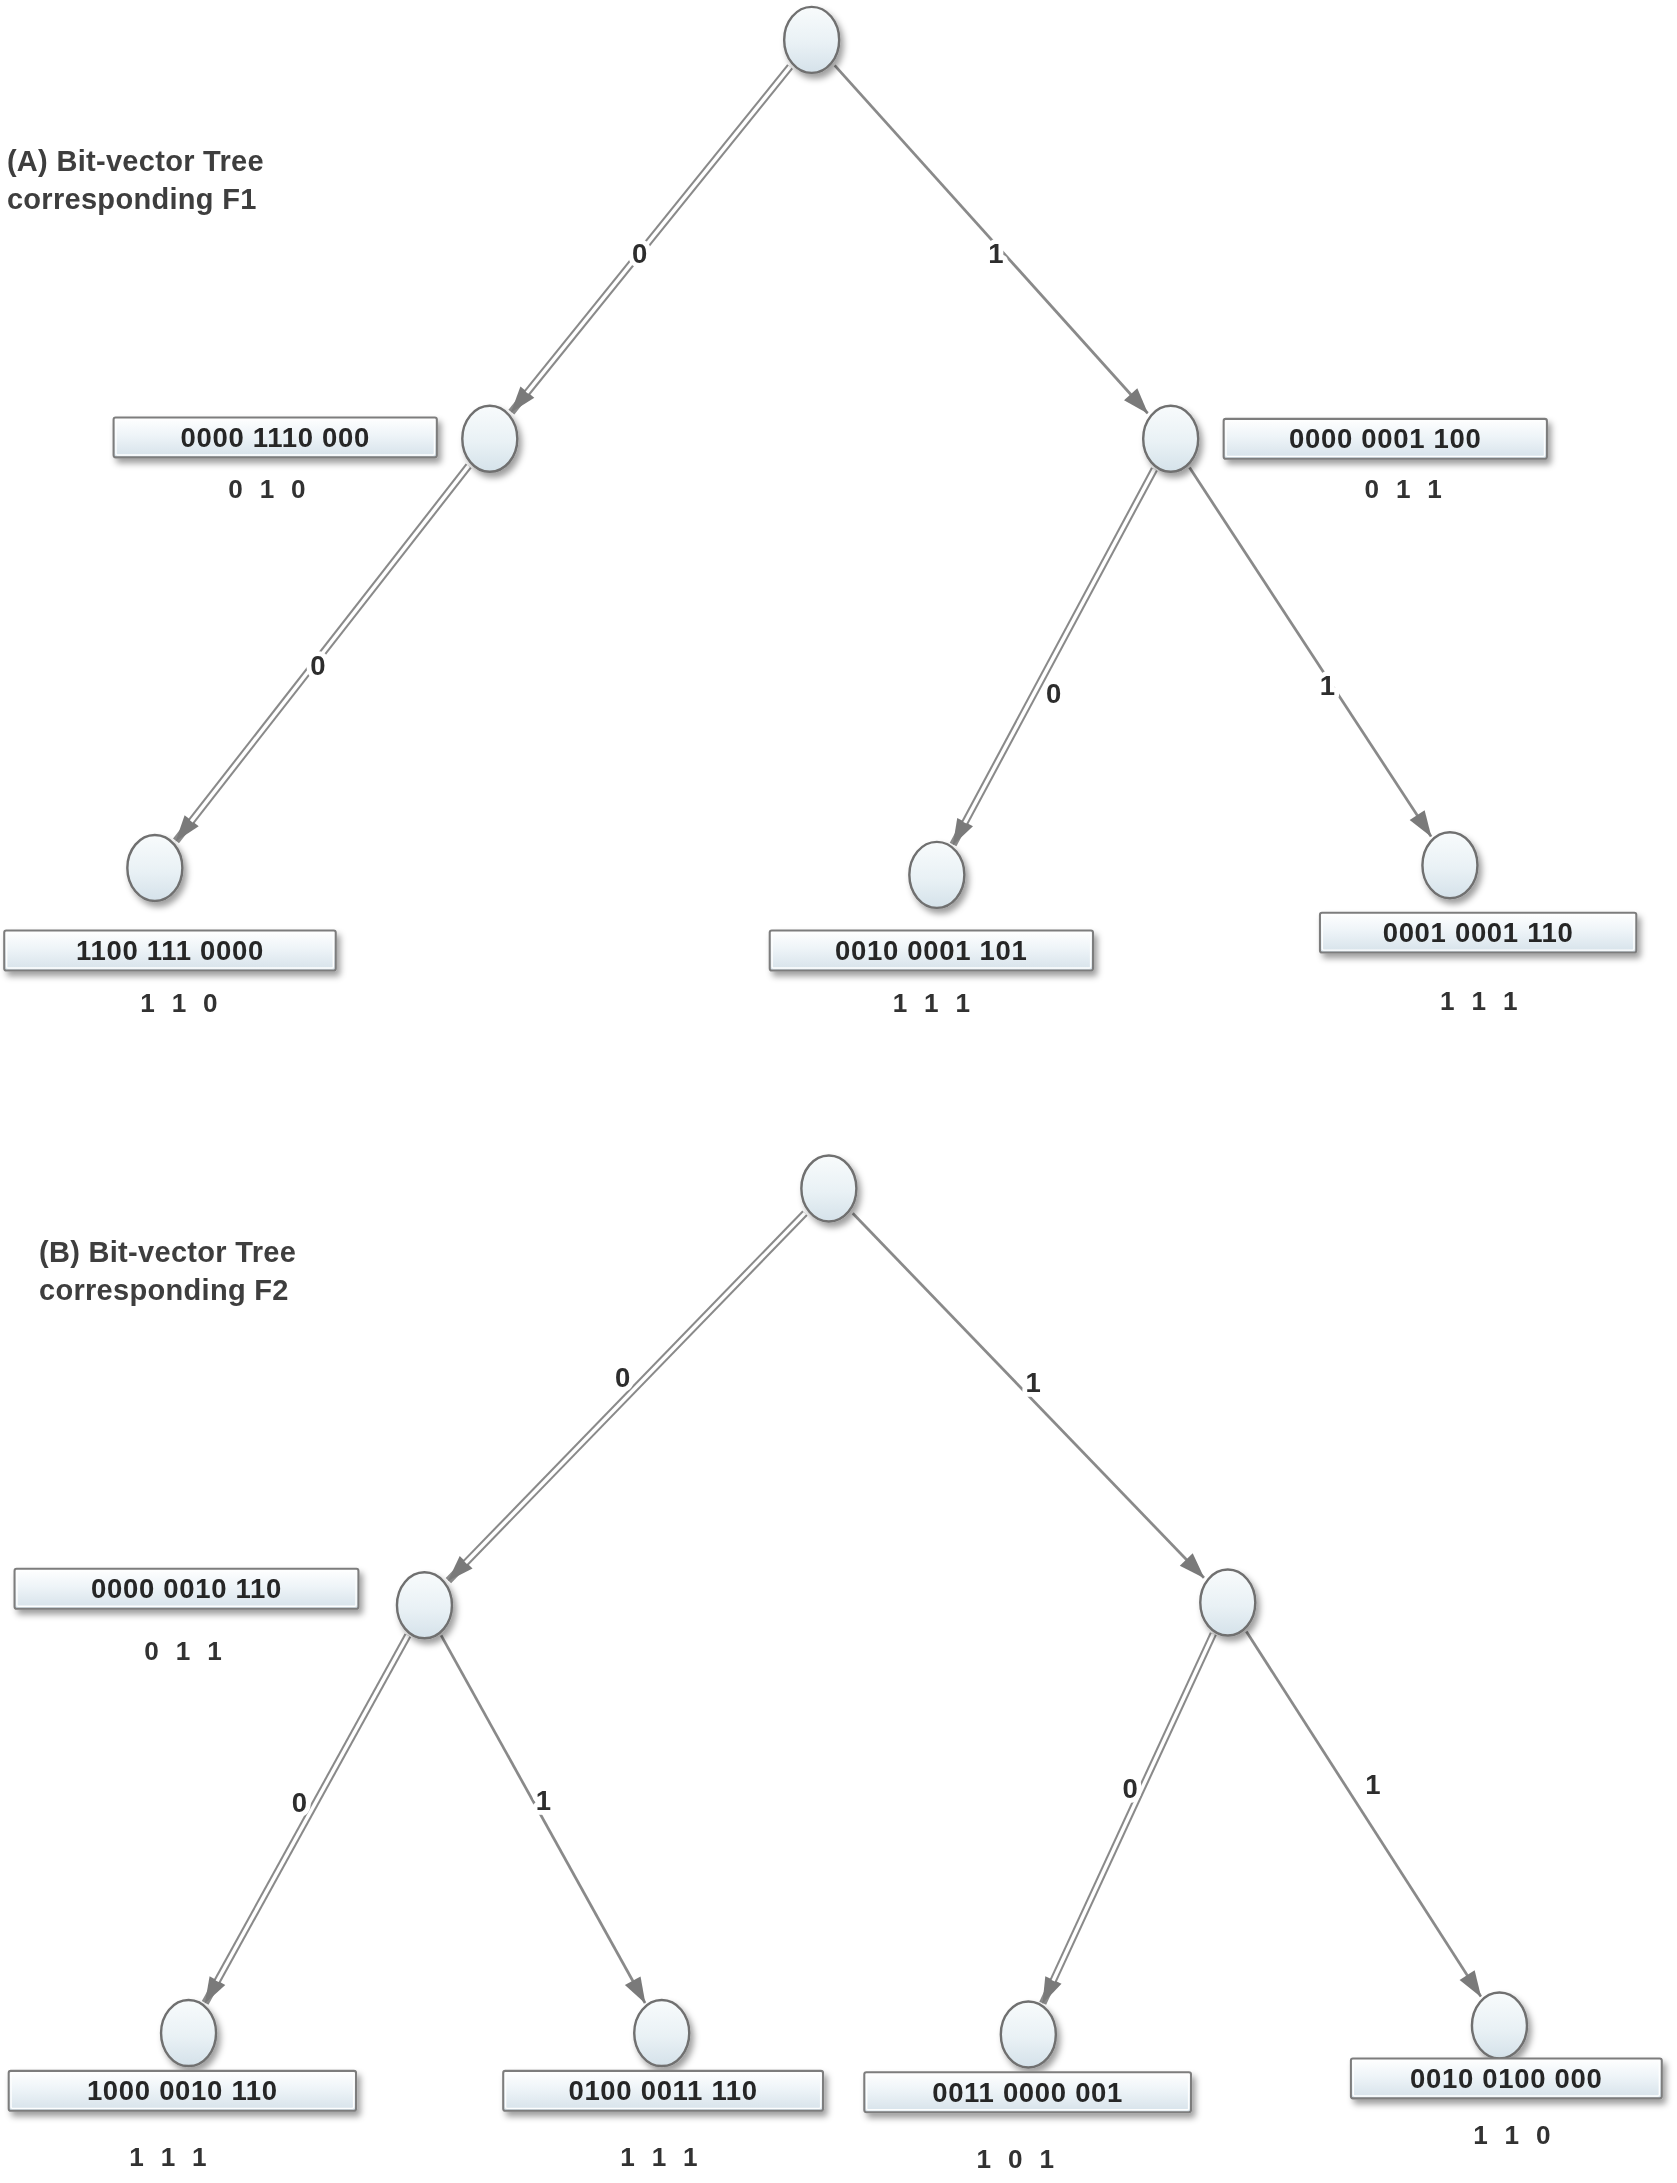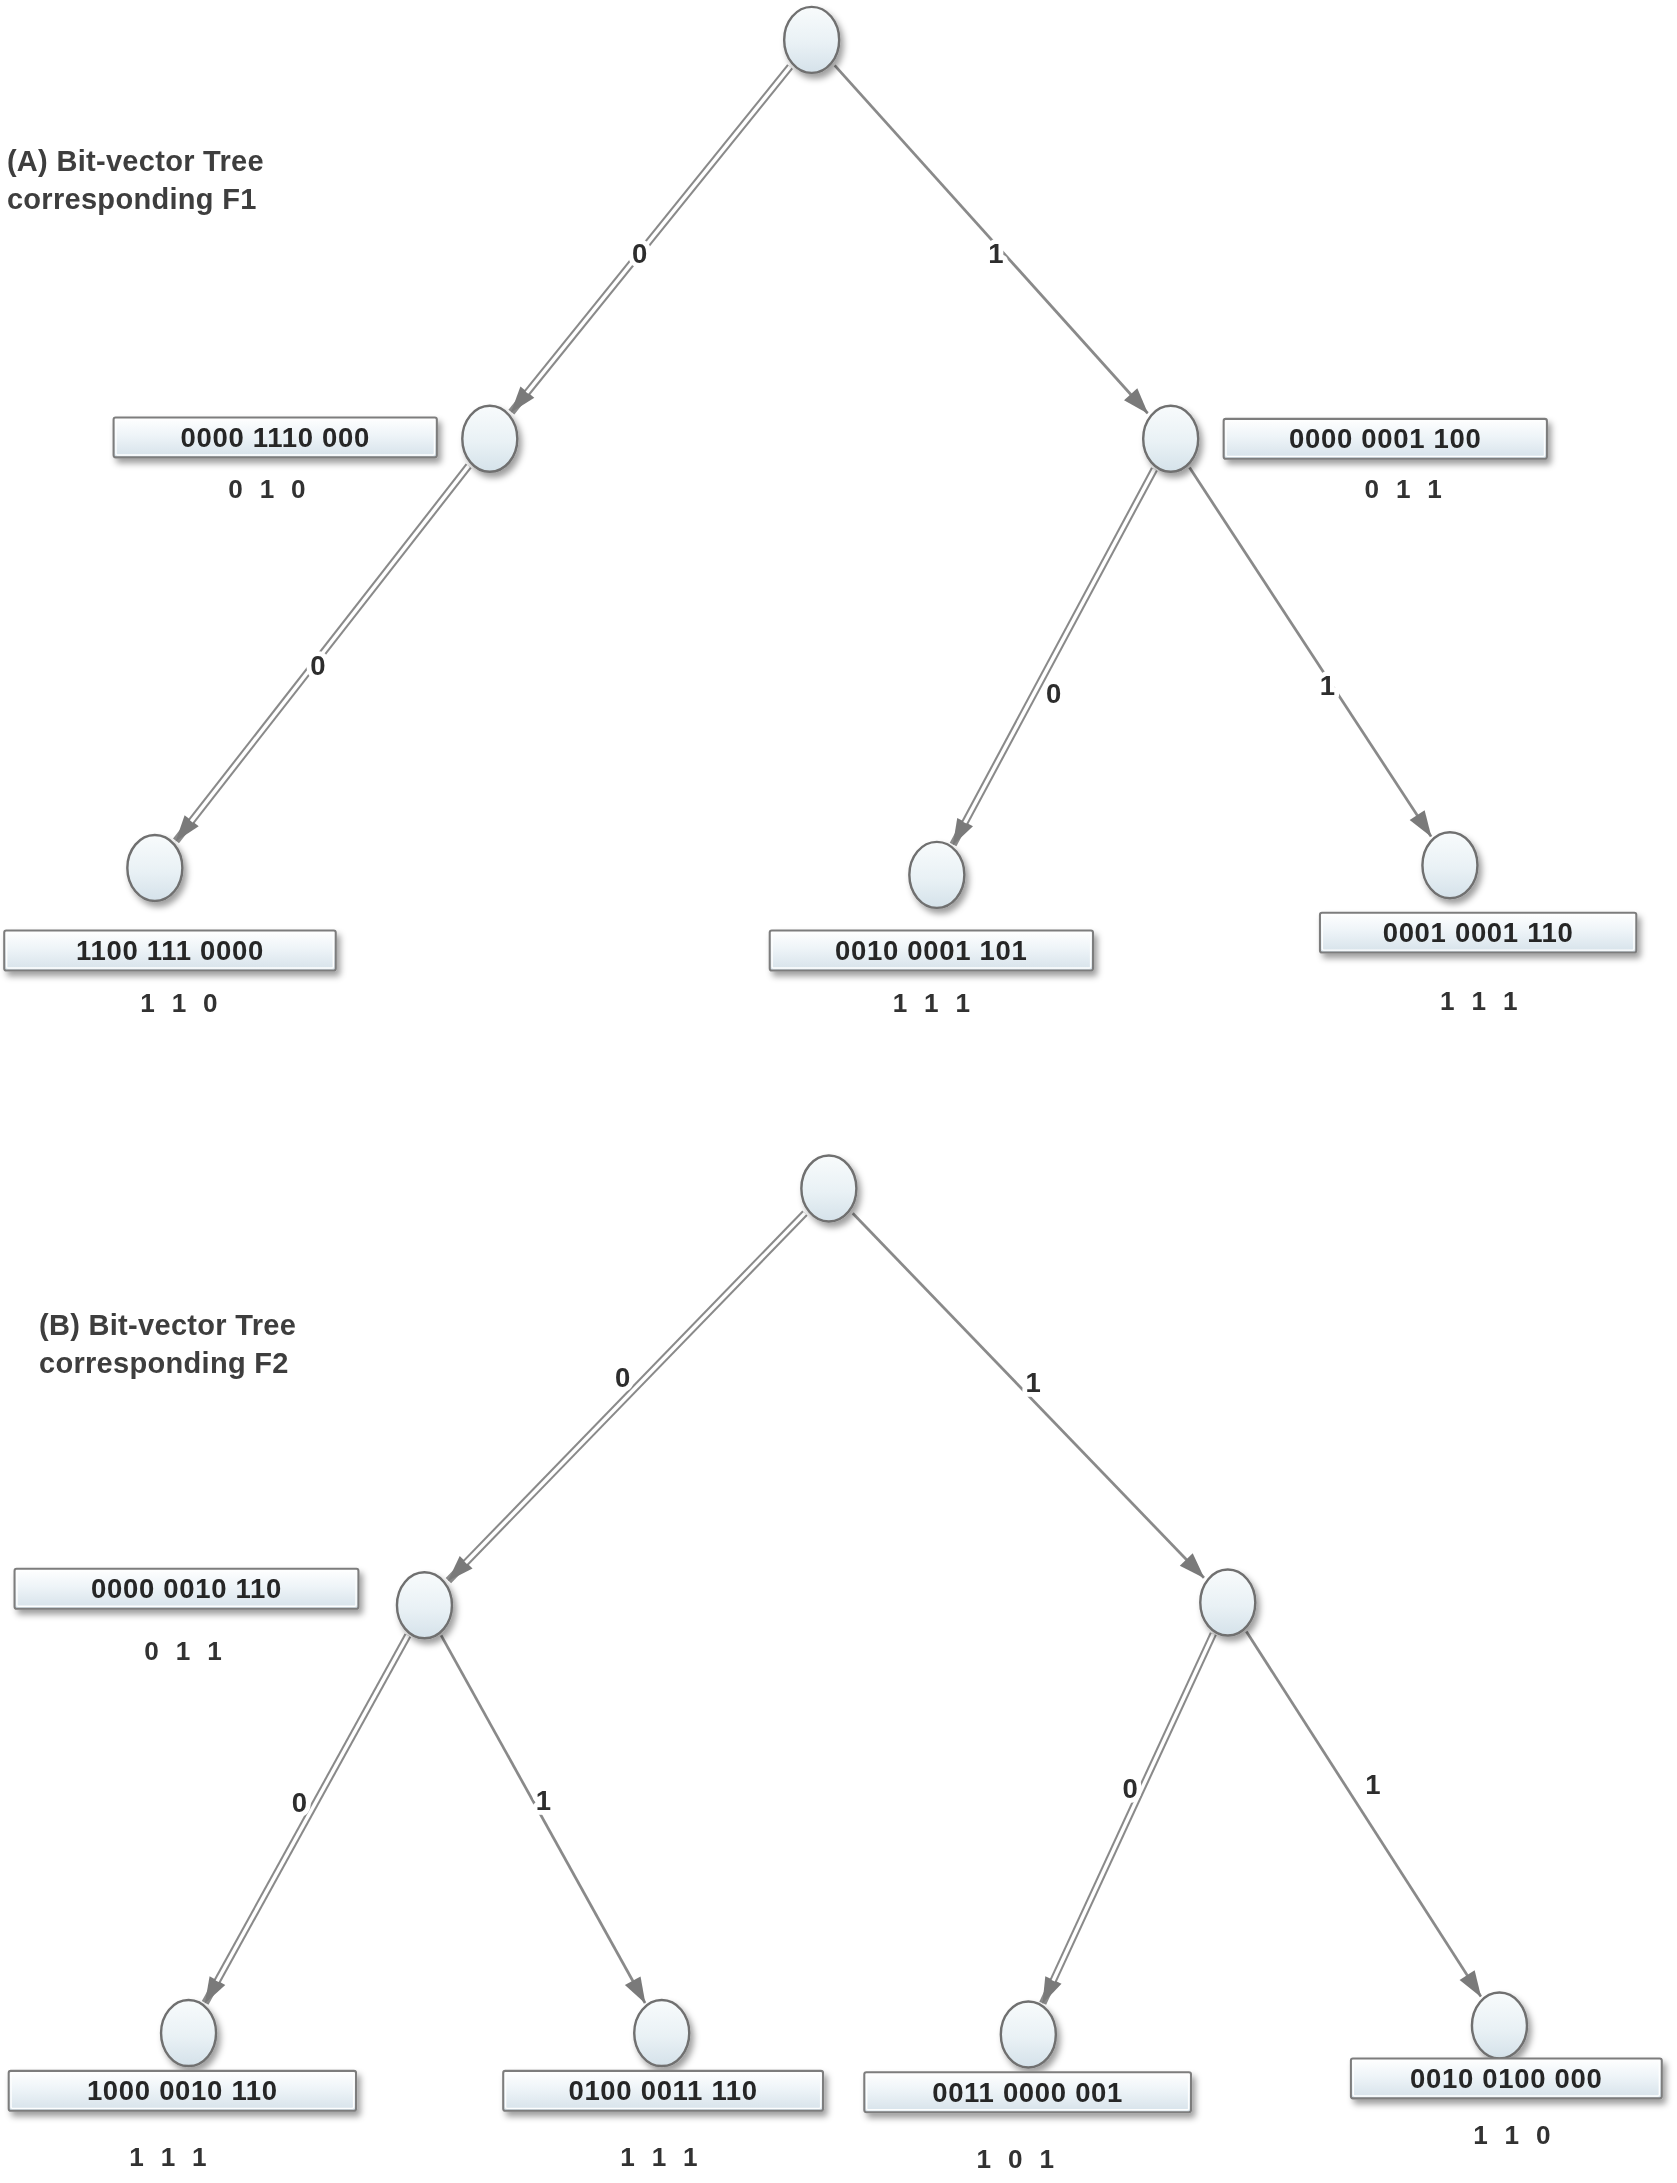--- a/index.html
+++ b/index.html
@@ -15,21 +15,21 @@
   .tree-title{
     position:absolute;
     font-weight:bold;
     font-size:29px;
     line-height:38px;
     letter-spacing:0.3px;
     color:#3e3e3e;
     white-space:nowrap;
   }
   #titleA{left:6.9px;top:142px;}
-  #titleB{left:39px;top:1306px;}
+  #titleB{left:39px;top:1233px;}
   text{text-anchor:middle;}
   .box-text{
     font-family:"Liberation Sans","DejaVu Sans",sans-serif;
     font-weight:bold;font-size:40px;
     fill:#262626;letter-spacing:1px;
   }
   .bits{
     font-family:"Liberation Sans","DejaVu Sans",sans-serif;
     font-weight:bold;font-size:38px;
     fill:#323232;letter-spacing:4px;word-spacing:6px;

